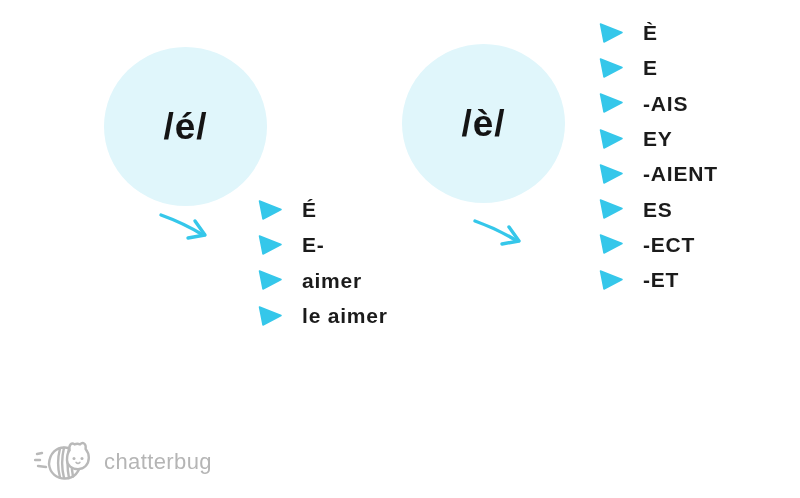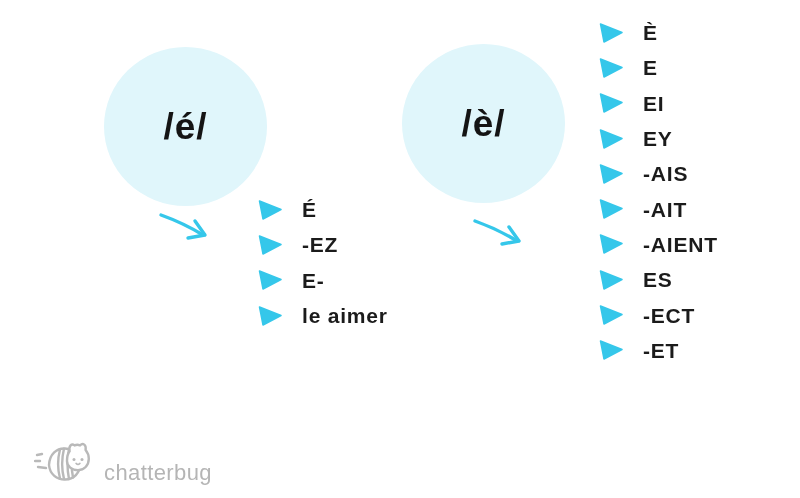--- a/index.html
+++ b/index.html
@@ -23,21 +23,21 @@
   .list-1{left:258px;top:192px;}
   .list-2{left:599px;top:15px;}
   .row{display:flex;align-items:center;height:35.3px;}
   .bullet{width:24px;height:20px;flex:0 0 auto;margin-right:20px;}
   .item-txt{
     font-size:21px;font-weight:600;color:#1b1b1b;
     letter-spacing:0.8px;white-space:pre;line-height:1;
   }
   .logo{
     position:absolute;left:34px;top:438px;height:48px;
-    display:flex;align-items:flex-end;
+    display:flex;align-items:center;
   }
   .brand{
     font-size:22px;font-weight:500;color:#b5b5b5;
     letter-spacing:0.4px;margin-left:10px;
   }
 </style>
 </head>
 <body>
 
 <div class="stage">
@@ -63,35 +63,35 @@
   <div class="list list-1">
 
       <div class="row">
         <svg class="bullet" viewBox="0 0 24 20">
           <path d="M1.5,1 L23,9.5 L5,19 C3.8,12.5 2.6,6.5 1.5,1 Z" fill="#35c7ea" stroke="#35c7ea" stroke-width="1.5" stroke-linejoin="round"></path>
         </svg>
         <span class="item-txt">É</span>
       </div>
 
 
-      <div class="row">
-        <svg class="bullet" viewBox="0 0 24 20">
-          <path d="M1.5,1 L23,9.5 L5,19 C3.8,12.5 2.6,6.5 1.5,1 Z" fill="#35c7ea" stroke="#35c7ea" stroke-width="1.5" stroke-linejoin="round"></path>
-        </svg>
-        <span class="item-txt">-EZ</span>
-      </div>
 
 
       <div class="row">
         <svg class="bullet" viewBox="0 0 24 20">
           <path d="M1.5,1 L23,9.5 L5,19 C3.8,12.5 2.6,6.5 1.5,1 Z" fill="#35c7ea" stroke="#35c7ea" stroke-width="1.5" stroke-linejoin="round"></path>
         </svg>
         <span class="item-txt">E-</span>
       </div>
 
+      <div class="row">
+        <svg class="bullet" viewBox="0 0 24 20">
+          <path d="M1.5,1 L23,9.5 L5,19 C3.8,12.5 2.6,6.5 1.5,1 Z" fill="#35c7ea" stroke="#35c7ea" stroke-width="1.5" stroke-linejoin="round"></path>
+        </svg>
+        <span class="item-txt">aimer</span>
+      </div>
 
       <div class="row">
         <svg class="bullet" viewBox="0 0 24 20">
           <path d="M1.5,1 L23,9.5 L5,19 C3.8,12.5 2.6,6.5 1.5,1 Z" fill="#35c7ea" stroke="#35c7ea" stroke-width="1.5" stroke-linejoin="round"></path>
         </svg>
         <span class="item-txt">le aimer</span>
       </div>
 
     </div>
 
@@ -106,47 +106,35 @@
 
 
       <div class="row">
         <svg class="bullet" viewBox="0 0 24 20">
           <path d="M1.5,1 L23,9.5 L5,19 C3.8,12.5 2.6,6.5 1.5,1 Z" fill="#35c7ea" stroke="#35c7ea" stroke-width="1.5" stroke-linejoin="round"></path>
         </svg>
         <span class="item-txt">E</span>
       </div>
 
 
-      <div class="row">
-        <svg class="bullet" viewBox="0 0 24 20">
-          <path d="M1.5,1 L23,9.5 L5,19 C3.8,12.5 2.6,6.5 1.5,1 Z" fill="#35c7ea" stroke="#35c7ea" stroke-width="1.5" stroke-linejoin="round"></path>
-        </svg>
-        <span class="item-txt">EI</span>
-      </div>
-
-      <div class="row">
-        <svg class="bullet" viewBox="0 0 24 20">
-          <path d="M1.5,1 L23,9.5 L5,19 C3.8,12.5 2.6,6.5 1.5,1 Z" fill="#35c7ea" stroke="#35c7ea" stroke-width="1.5" stroke-linejoin="round"></path>
-        </svg>
-        <span class="item-txt">EY</span>
-      </div>
 
       <div class="row">
         <svg class="bullet" viewBox="0 0 24 20">
           <path d="M1.5,1 L23,9.5 L5,19 C3.8,12.5 2.6,6.5 1.5,1 Z" fill="#35c7ea" stroke="#35c7ea" stroke-width="1.5" stroke-linejoin="round"></path>
         </svg>
         <span class="item-txt">-AIS</span>
       </div>
 
       <div class="row">
         <svg class="bullet" viewBox="0 0 24 20">
           <path d="M1.5,1 L23,9.5 L5,19 C3.8,12.5 2.6,6.5 1.5,1 Z" fill="#35c7ea" stroke="#35c7ea" stroke-width="1.5" stroke-linejoin="round"></path>
         </svg>
-        <span class="item-txt">-AIT</span>
+        <span class="item-txt">EY</span>
       </div>
+
 
       <div class="row">
         <svg class="bullet" viewBox="0 0 24 20">
           <path d="M1.5,1 L23,9.5 L5,19 C3.8,12.5 2.6,6.5 1.5,1 Z" fill="#35c7ea" stroke="#35c7ea" stroke-width="1.5" stroke-linejoin="round"></path>
         </svg>
         <span class="item-txt">-AIENT</span>
       </div>
 
       <div class="row">
         <svg class="bullet" viewBox="0 0 24 20">

